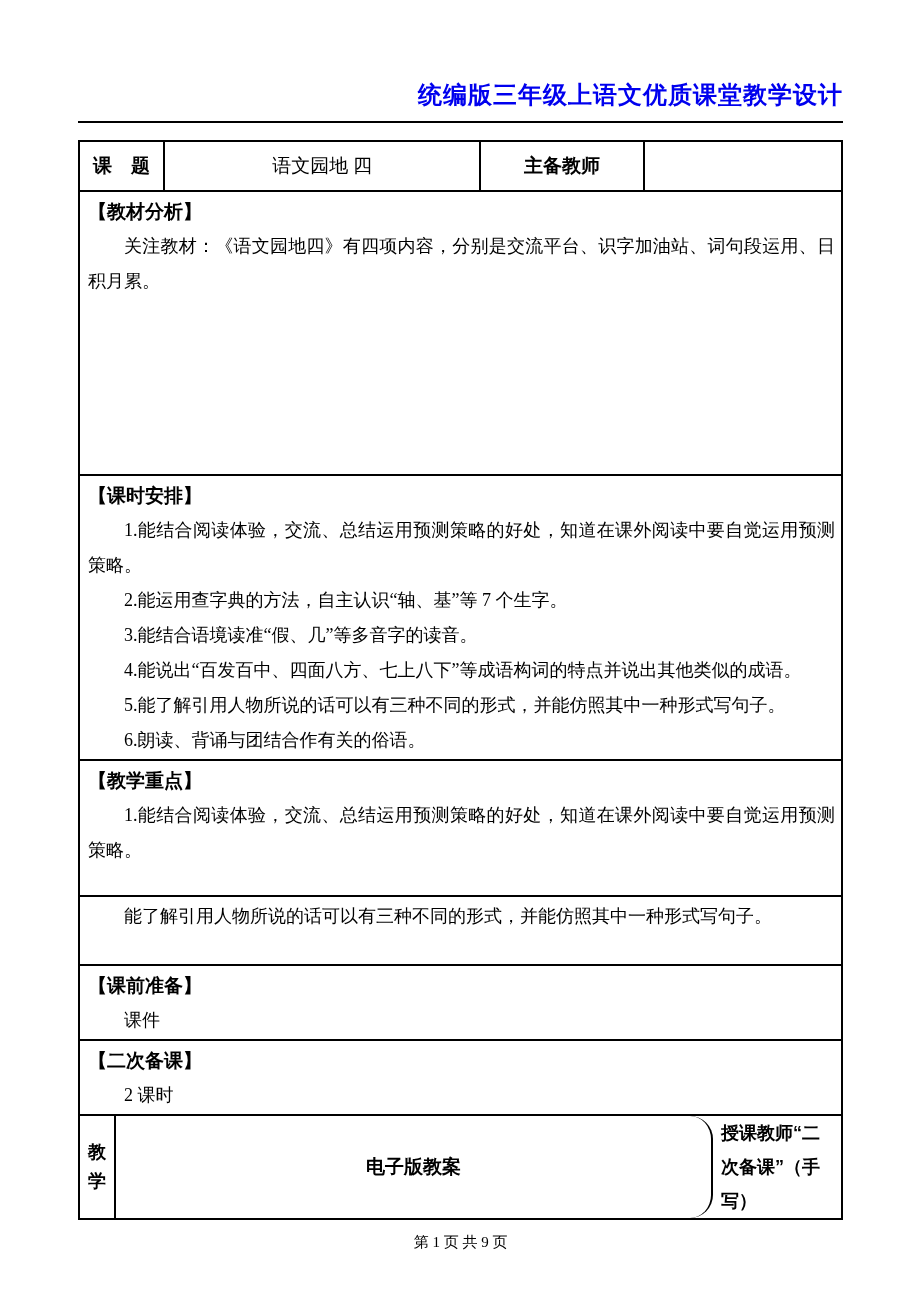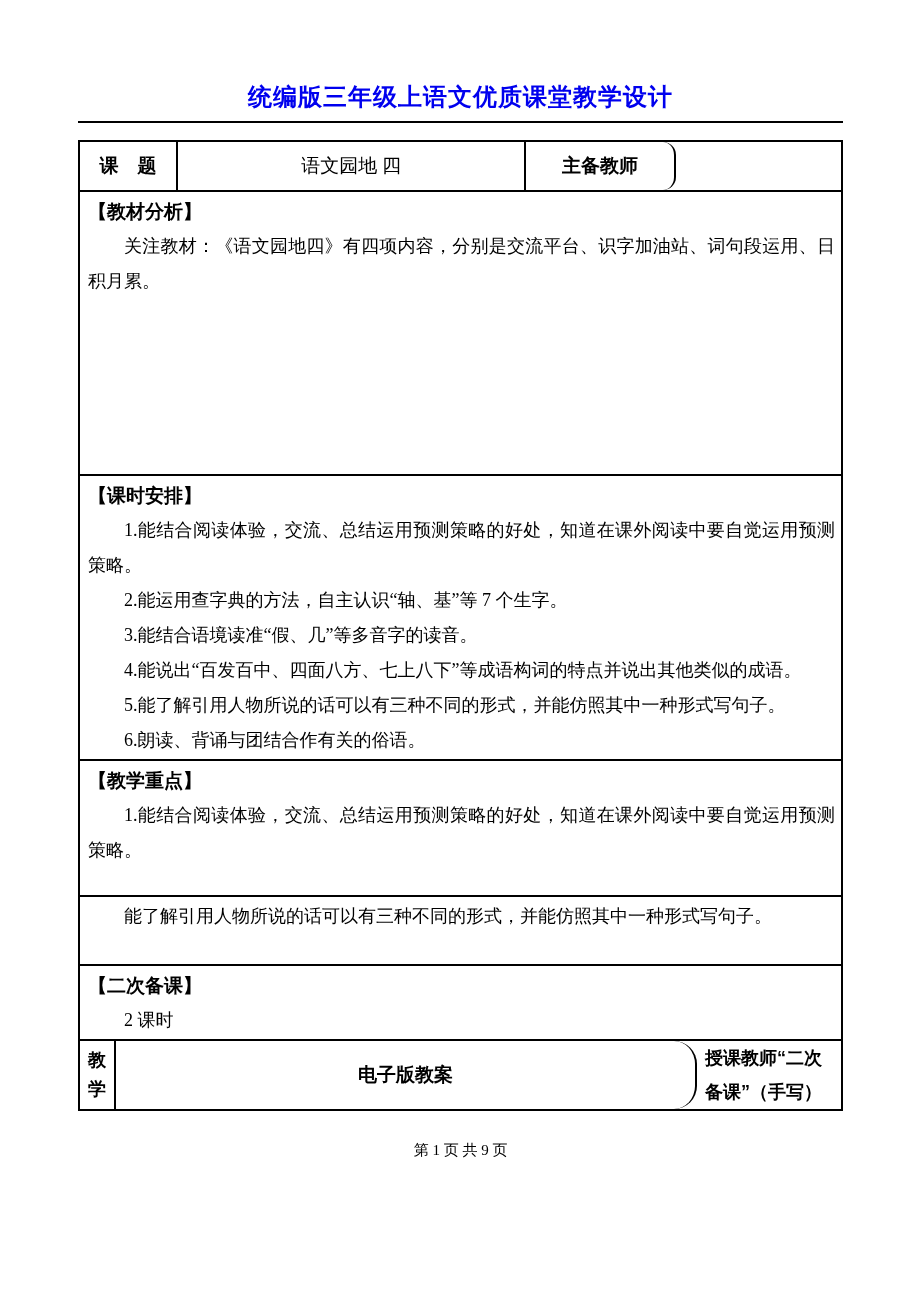--- a/index.html
+++ b/index.html
@@ -18,22 +18,22 @@
     left: 78px;
     top: 0;
     width: 765px;
   }
   .doc-header {
     border-bottom: 2px solid #000000;
     padding-bottom: 9px;
   }
   .title {
     margin-top: 82px;
-    text-align: center;
-    font-family: Liberation Serif, serif;
+    text-align: right;
+    font-family: Liberation Mono, monospace;
     font-weight: bold;
     font-size: 24px;
     line-height: 30px;
     letter-spacing: 1px;
   }
   .tbl {
     margin-top: 17px;
     border: 2px solid #000000;
   }
   .row { border-top: 2px solid #000000; }
@@ -42,23 +42,23 @@
   
   .r1 { display: flex; height: 48px; }
   .r1 .cell {
     display: flex;
     align-items: center;
     justify-content: center;
     border-right: 2px solid #000000;
     overflow: hidden;
   }
   .r1 .cell:last-child { border-right: none; }
-  .r1 .c1 { width: 98px; }
-  .r1 .c2 { width: 348px; font-size: 19px; }
-  .r1 .c3 { width: 150px; border-radius: 13px; }
+  .r1 .c1 { width: 85px; }
+  .r1 .c2 { width: 316px; font-size: 19px; }
+  .r1 .c3 { width: 164px; }
   .r1 .c4 { flex: 1; }
   .bold-sans {
     font-family: "Liberation Sans", "DejaVu Sans", sans-serif;
     font-weight: bold;
     font-size: 19px;
   }
 
   
   .sec {
     padding: 2px 6px 1px 8px;
@@ -101,31 +101,31 @@
     border-right: 2px solid #000000;
     display: flex;
     align-items: center;
     justify-content: center;
     font-family: "Liberation Sans", "DejaVu Sans", sans-serif;
     font-weight: bold;
     font-size: 19px;
     border-radius: 23px;
   }
   .r8 .c-right {
-    width: 144px;
+    width: 128px;
     padding: 0 8px;
     display: flex;
     align-items: center;
     font-family: "Liberation Sans", "DejaVu Sans", sans-serif;
     font-weight: bold;
     font-size: 18px;
     line-height: 34px;
   }
   .footer {
-    margin-top: 30px;
+    margin-top: 13px;
     text-align: center;
     font-size: 15px;
   }
 </style>
 </head>
 <body>
 
 <div class="page">
   <div class="content">
 
@@ -159,20 +159,24 @@
 
       <div class="row sec sec-2">
         <div class="heading">【教学重点】</div>
         <p>1.能结合阅读体验，交流、总结运用预测策略的好处，知道在课外阅读中要自觉运用预测策略。</p>
       </div>
 
       <div class="row sec sec-3">
         <p>能了解引用人物所说的话可以有三种不同的形式，并能仿照其中一种形式写句子。</p>
       </div>
 
+      <div class="row sec sec-4">
+        <div class="heading">【课前准备】</div>
+        <p>课件</p>
+      </div>
 
       <div class="row sec sec-5">
         <div class="heading">【二次备课】</div>
         <p>2 课时</p>
       </div>
 
       <div class="row r8">
         <div class="c-side">
           <div>教</div>
           <div>学</div>

